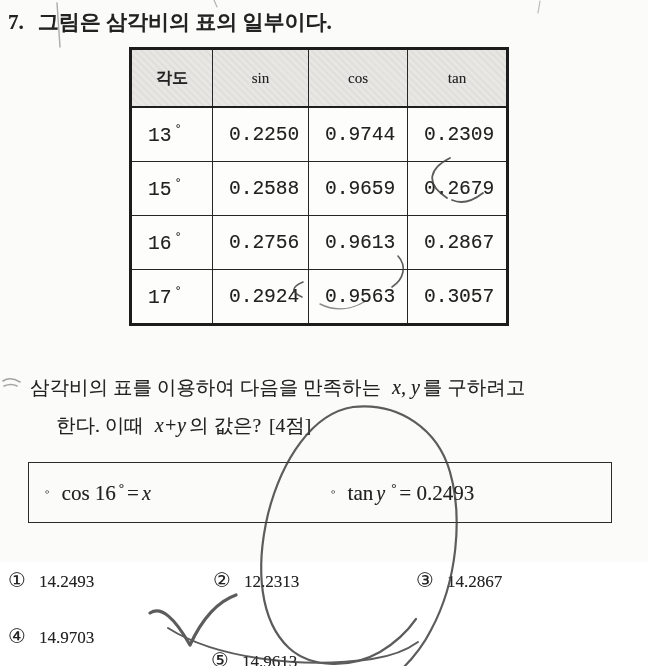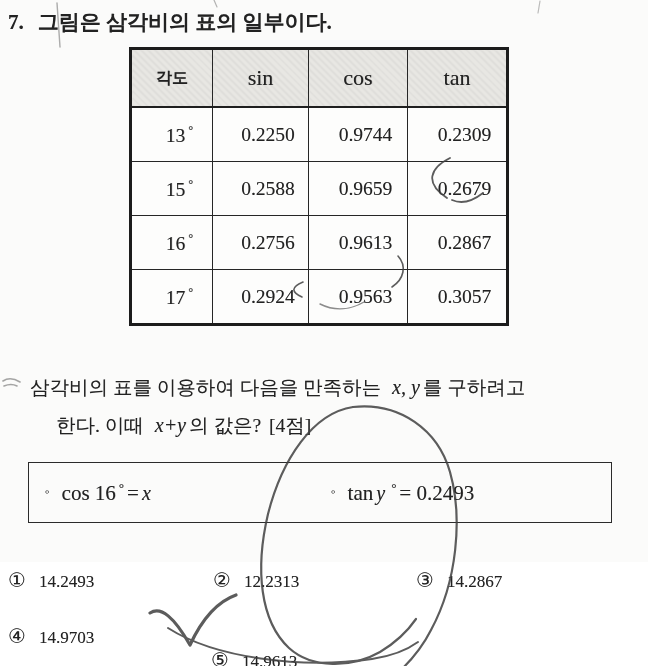--- a/index.html
+++ b/index.html
@@ -16,28 +16,28 @@
   #title{position:absolute;left:8px;top:8px;font-size:21px;font-weight:600;
          font-family:"Liberation Serif","DejaVu Sans",serif;white-space:nowrap;}
   #title .num{font-weight:600;margin-right:14px;font-family:"Liberation Serif",serif;}
 
   
   #trig-table{position:absolute;left:129px;top:47px;border-collapse:collapse;
               table-layout:fixed;background:#fdfdfc;}
   #trig-table, #trig-table td, #trig-table th{border:1.5px solid #262626;}
   #trig-table{border:3px solid #1c1c1c;}
   #trig-table th{
-    height:54px;font-size:22px;font-weight:500;text-align:center;vertical-align:middle;
+    height:54px;font-size:15px;font-weight:500;text-align:center;vertical-align:middle;
     background-color:#e8e7e3;
     background-image:repeating-linear-gradient(45deg, rgba(60,60,60,0.05) 0 2px, transparent 2px 5px);
     border-bottom:2.5px solid #1f1f1f;
   }
   #trig-table th.kr{font-size:16px;font-weight:600;font-family:"Liberation Serif","DejaVu Sans",serif;}
-  #trig-table td{height:51px;font-size:19.5px;text-align:center;vertical-align:middle;
-                 font-family:Liberation Serif, serif;padding-left:16px;}
+  #trig-table td{height:51px;font-size:19.5px;text-align:left;vertical-align:middle;
+                 font-family:Liberation Mono, monospace;padding-left:16px;}
   .deg{font-size:12px;vertical-align:8px;margin-left:3px;}
 
   
   .qline{position:absolute;font-size:19.5px;white-space:nowrap;
          font-family:"Liberation Serif","DejaVu Sans",serif;}
   #qline1{left:30px;top:374px;}
   #qline2{left:56px;top:412px;}
   .var{font-style:italic;font-family:"Liberation Serif",serif;font-size:20px;padding:0 3px;text-align:right;}
   .gap{display:inline-block;width:8px;}
 

